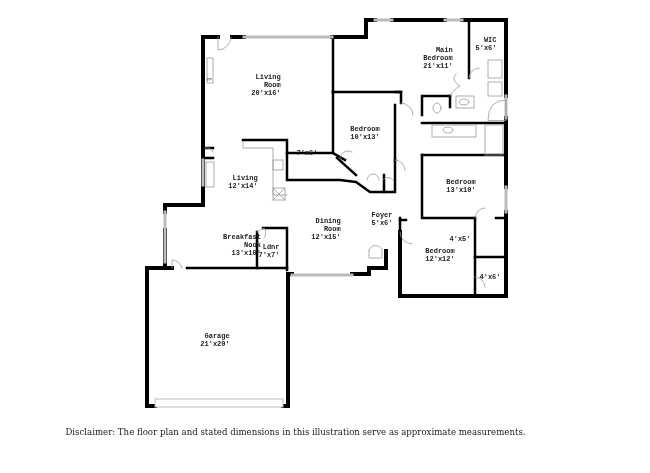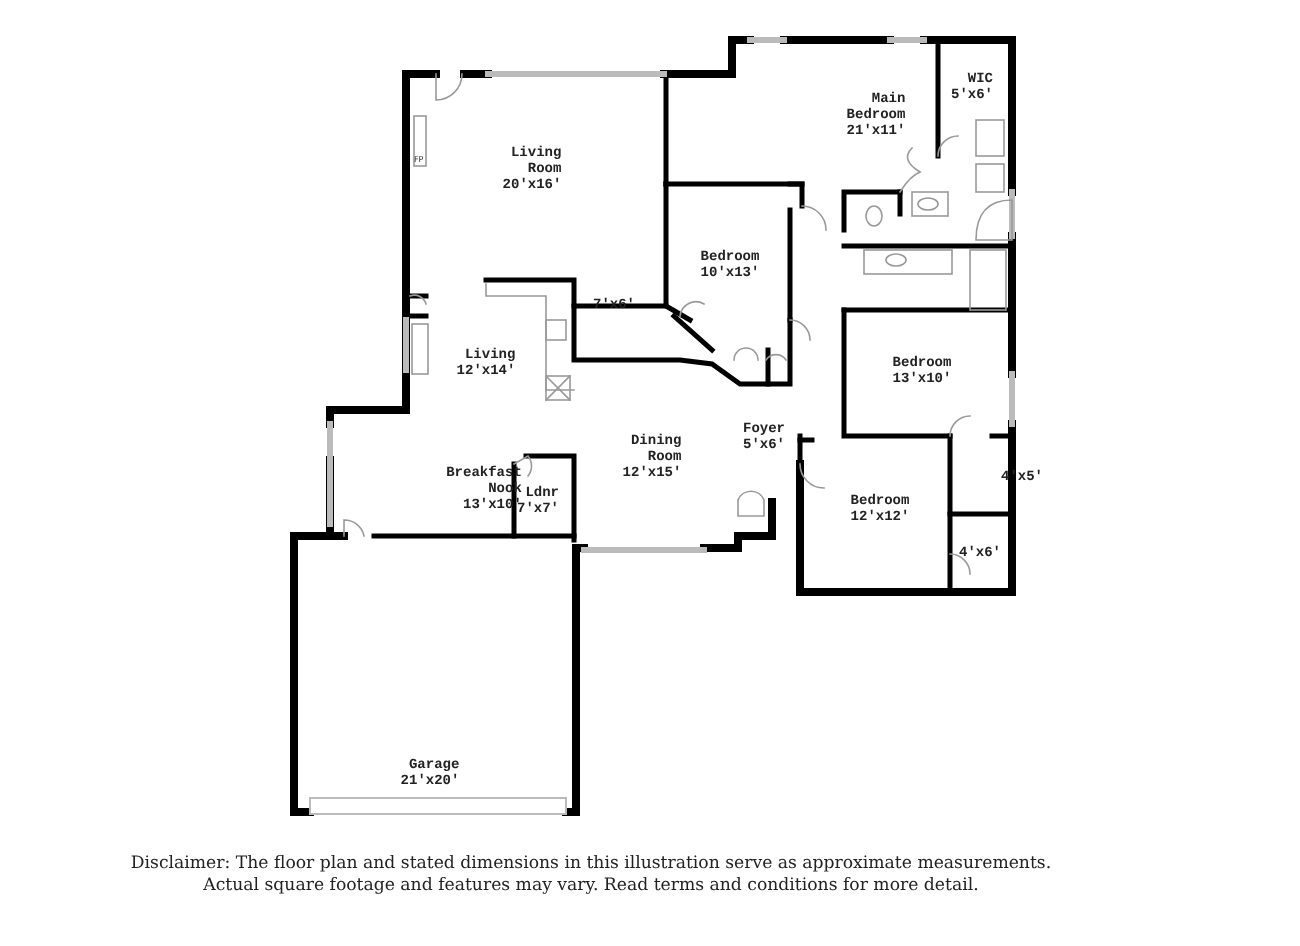--- a/index.html
+++ b/index.html
@@ -167,29 +167,28 @@
   <span class="dim">13'x10'</span>
 </div>
 <div class="room-label" style="left:269px;top:251px;">
   <span>Ldnr</span>
   <span class="dim">7'x7'</span>
 </div>
 <div class="room-label" style="left:440px;top:255px;">
   <span>Bedroom</span>
   <span class="dim">12'x12'</span>
 </div>
-<div class="room-label" style="left:511px;top:239px;">
+<div class="room-label" style="left:460px;top:239px;">
   <span class="dim">4'x5'</span>
 </div>
 <div class="room-label" style="left:490px;top:277px;">
   <span class="dim">4'x6'</span>
 </div>
-<div class="room-label" style="left:215px;top:340px;margin-top:47px;">
+<div class="room-label" style="left:215px;top:340px;">
   <span>Garage</span>
   <span class="dim">21'x20'</span>
 </div>
 
 <div class="fp" style="left:207px;top:77px;">FP</div>
 
 <div id="disclaimer">
   <div>Disclaimer: The floor plan and stated dimensions in this illustration serve as approximate measurements.</div>
-  <div>Actual square footage and features may vary. Read terms and conditions for more detail.</div>
 </div>
 
 </body></html>

